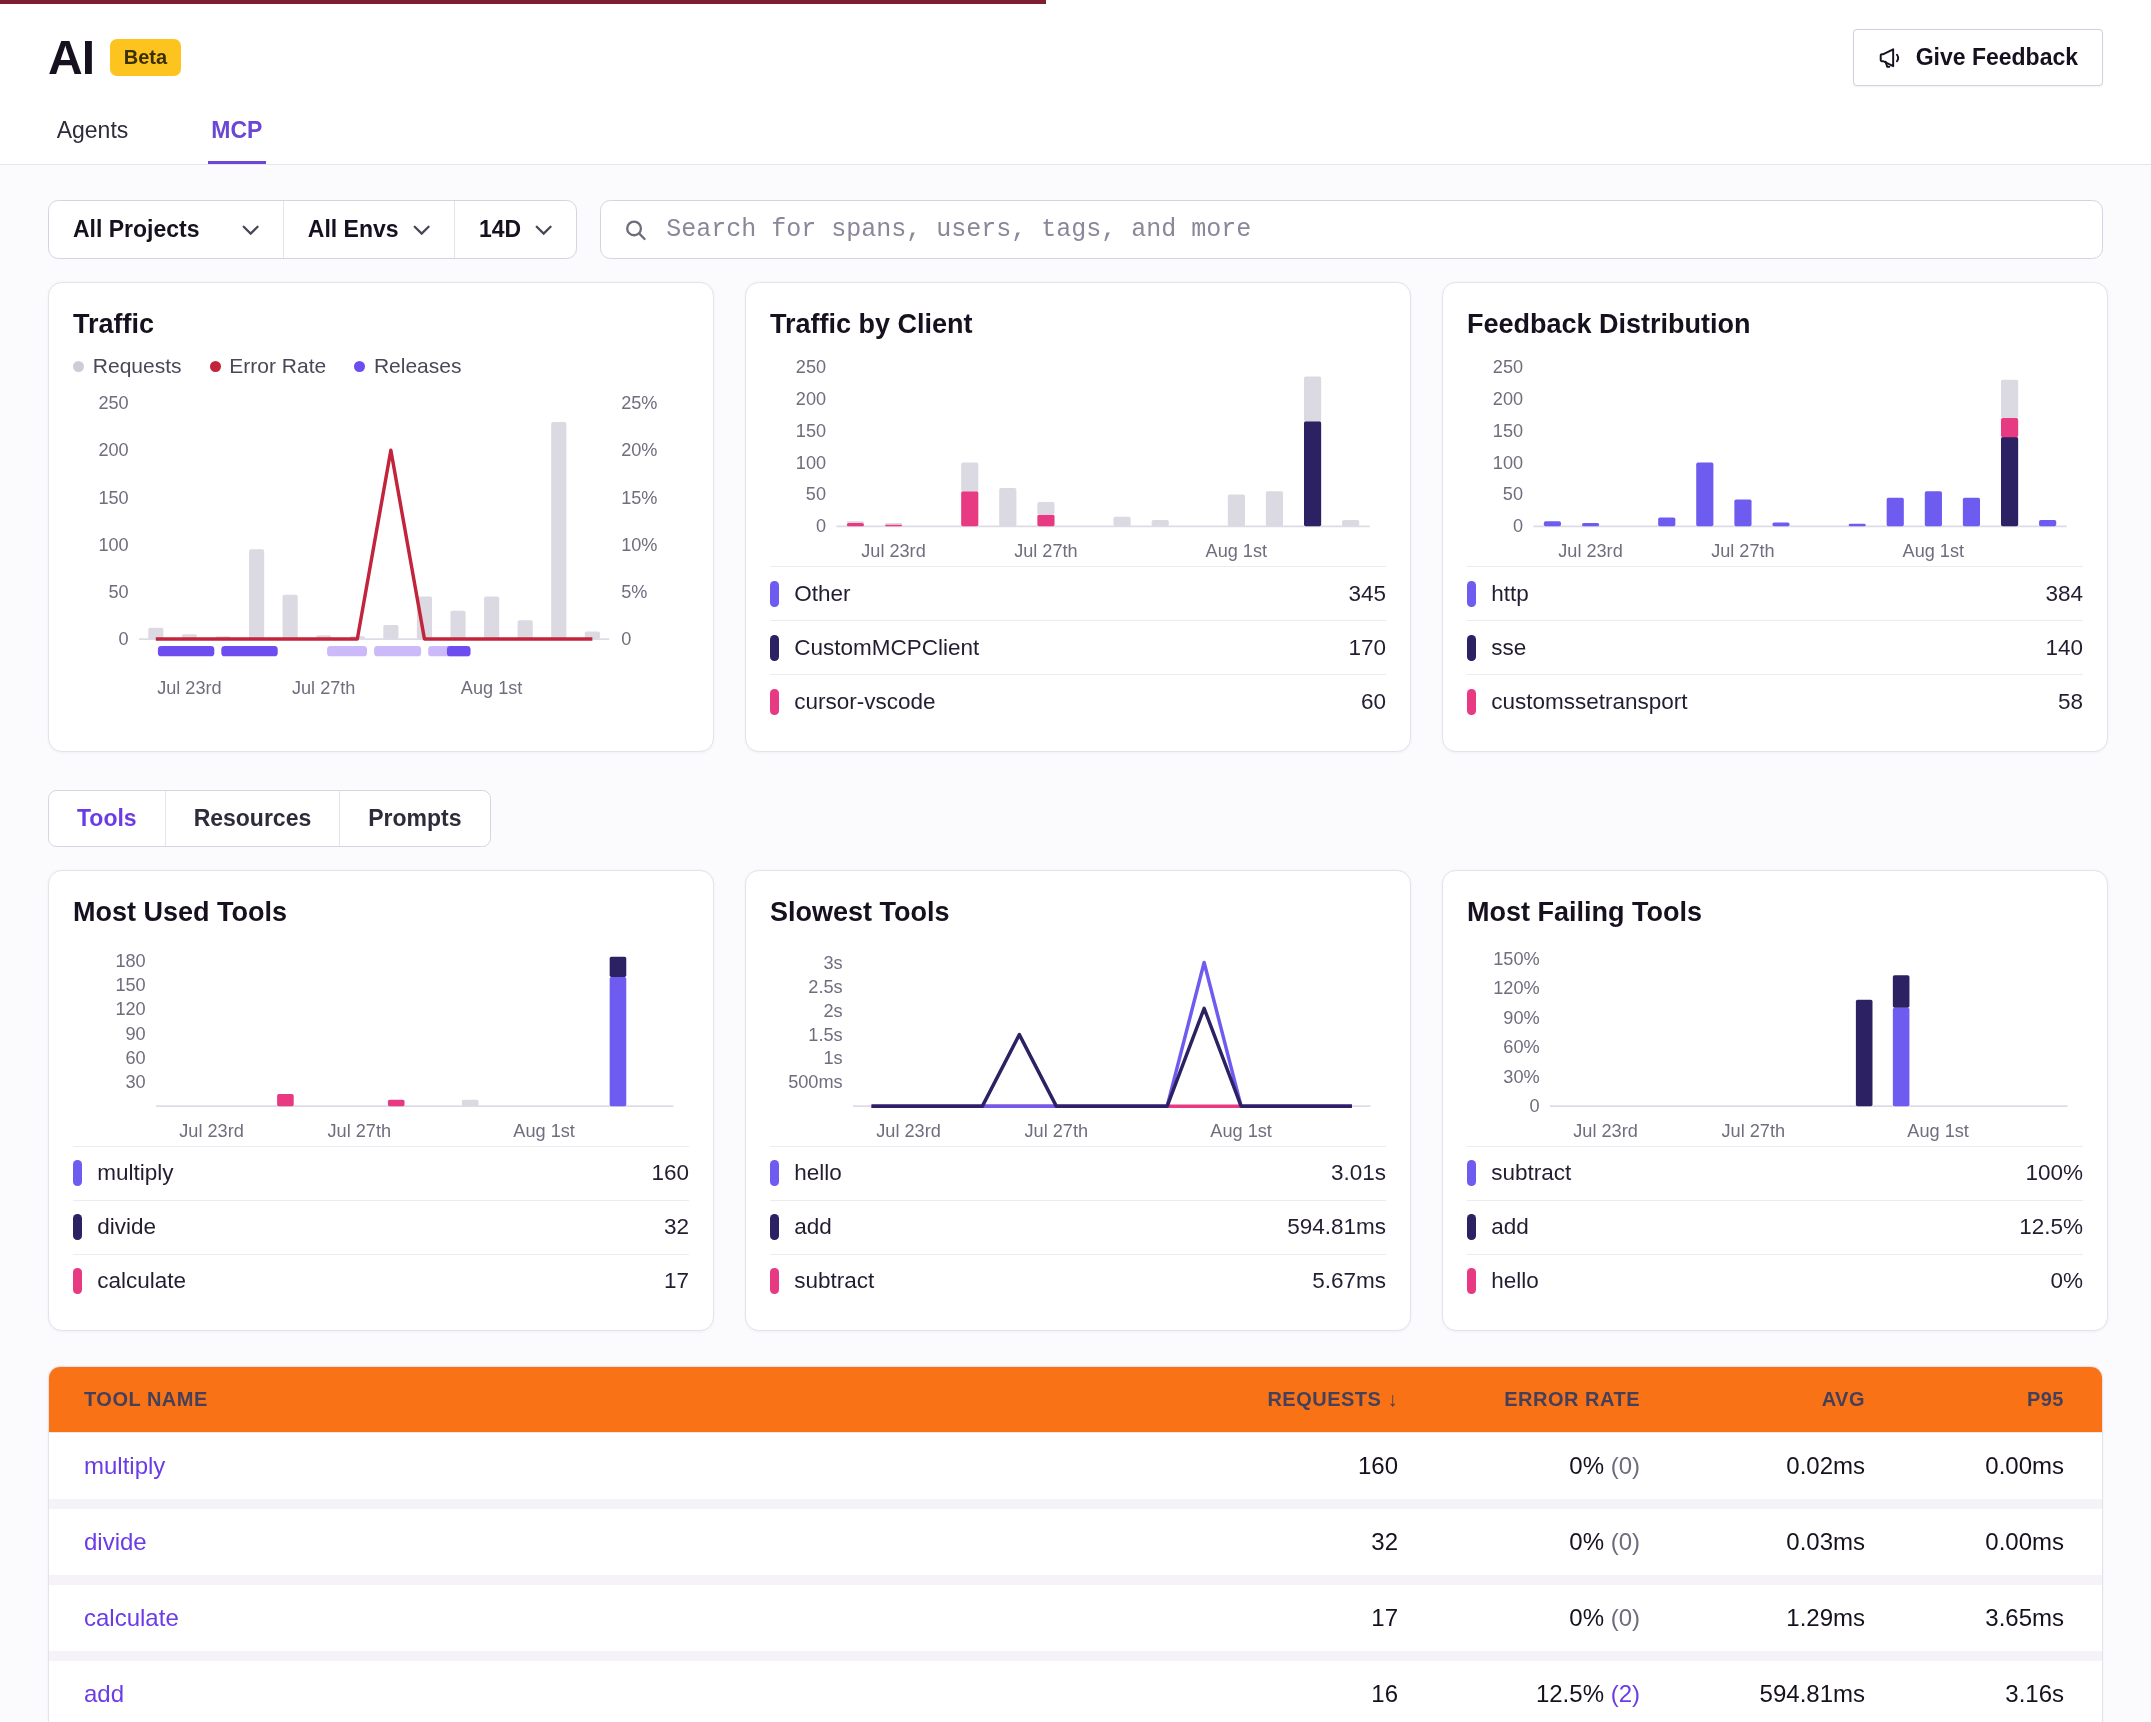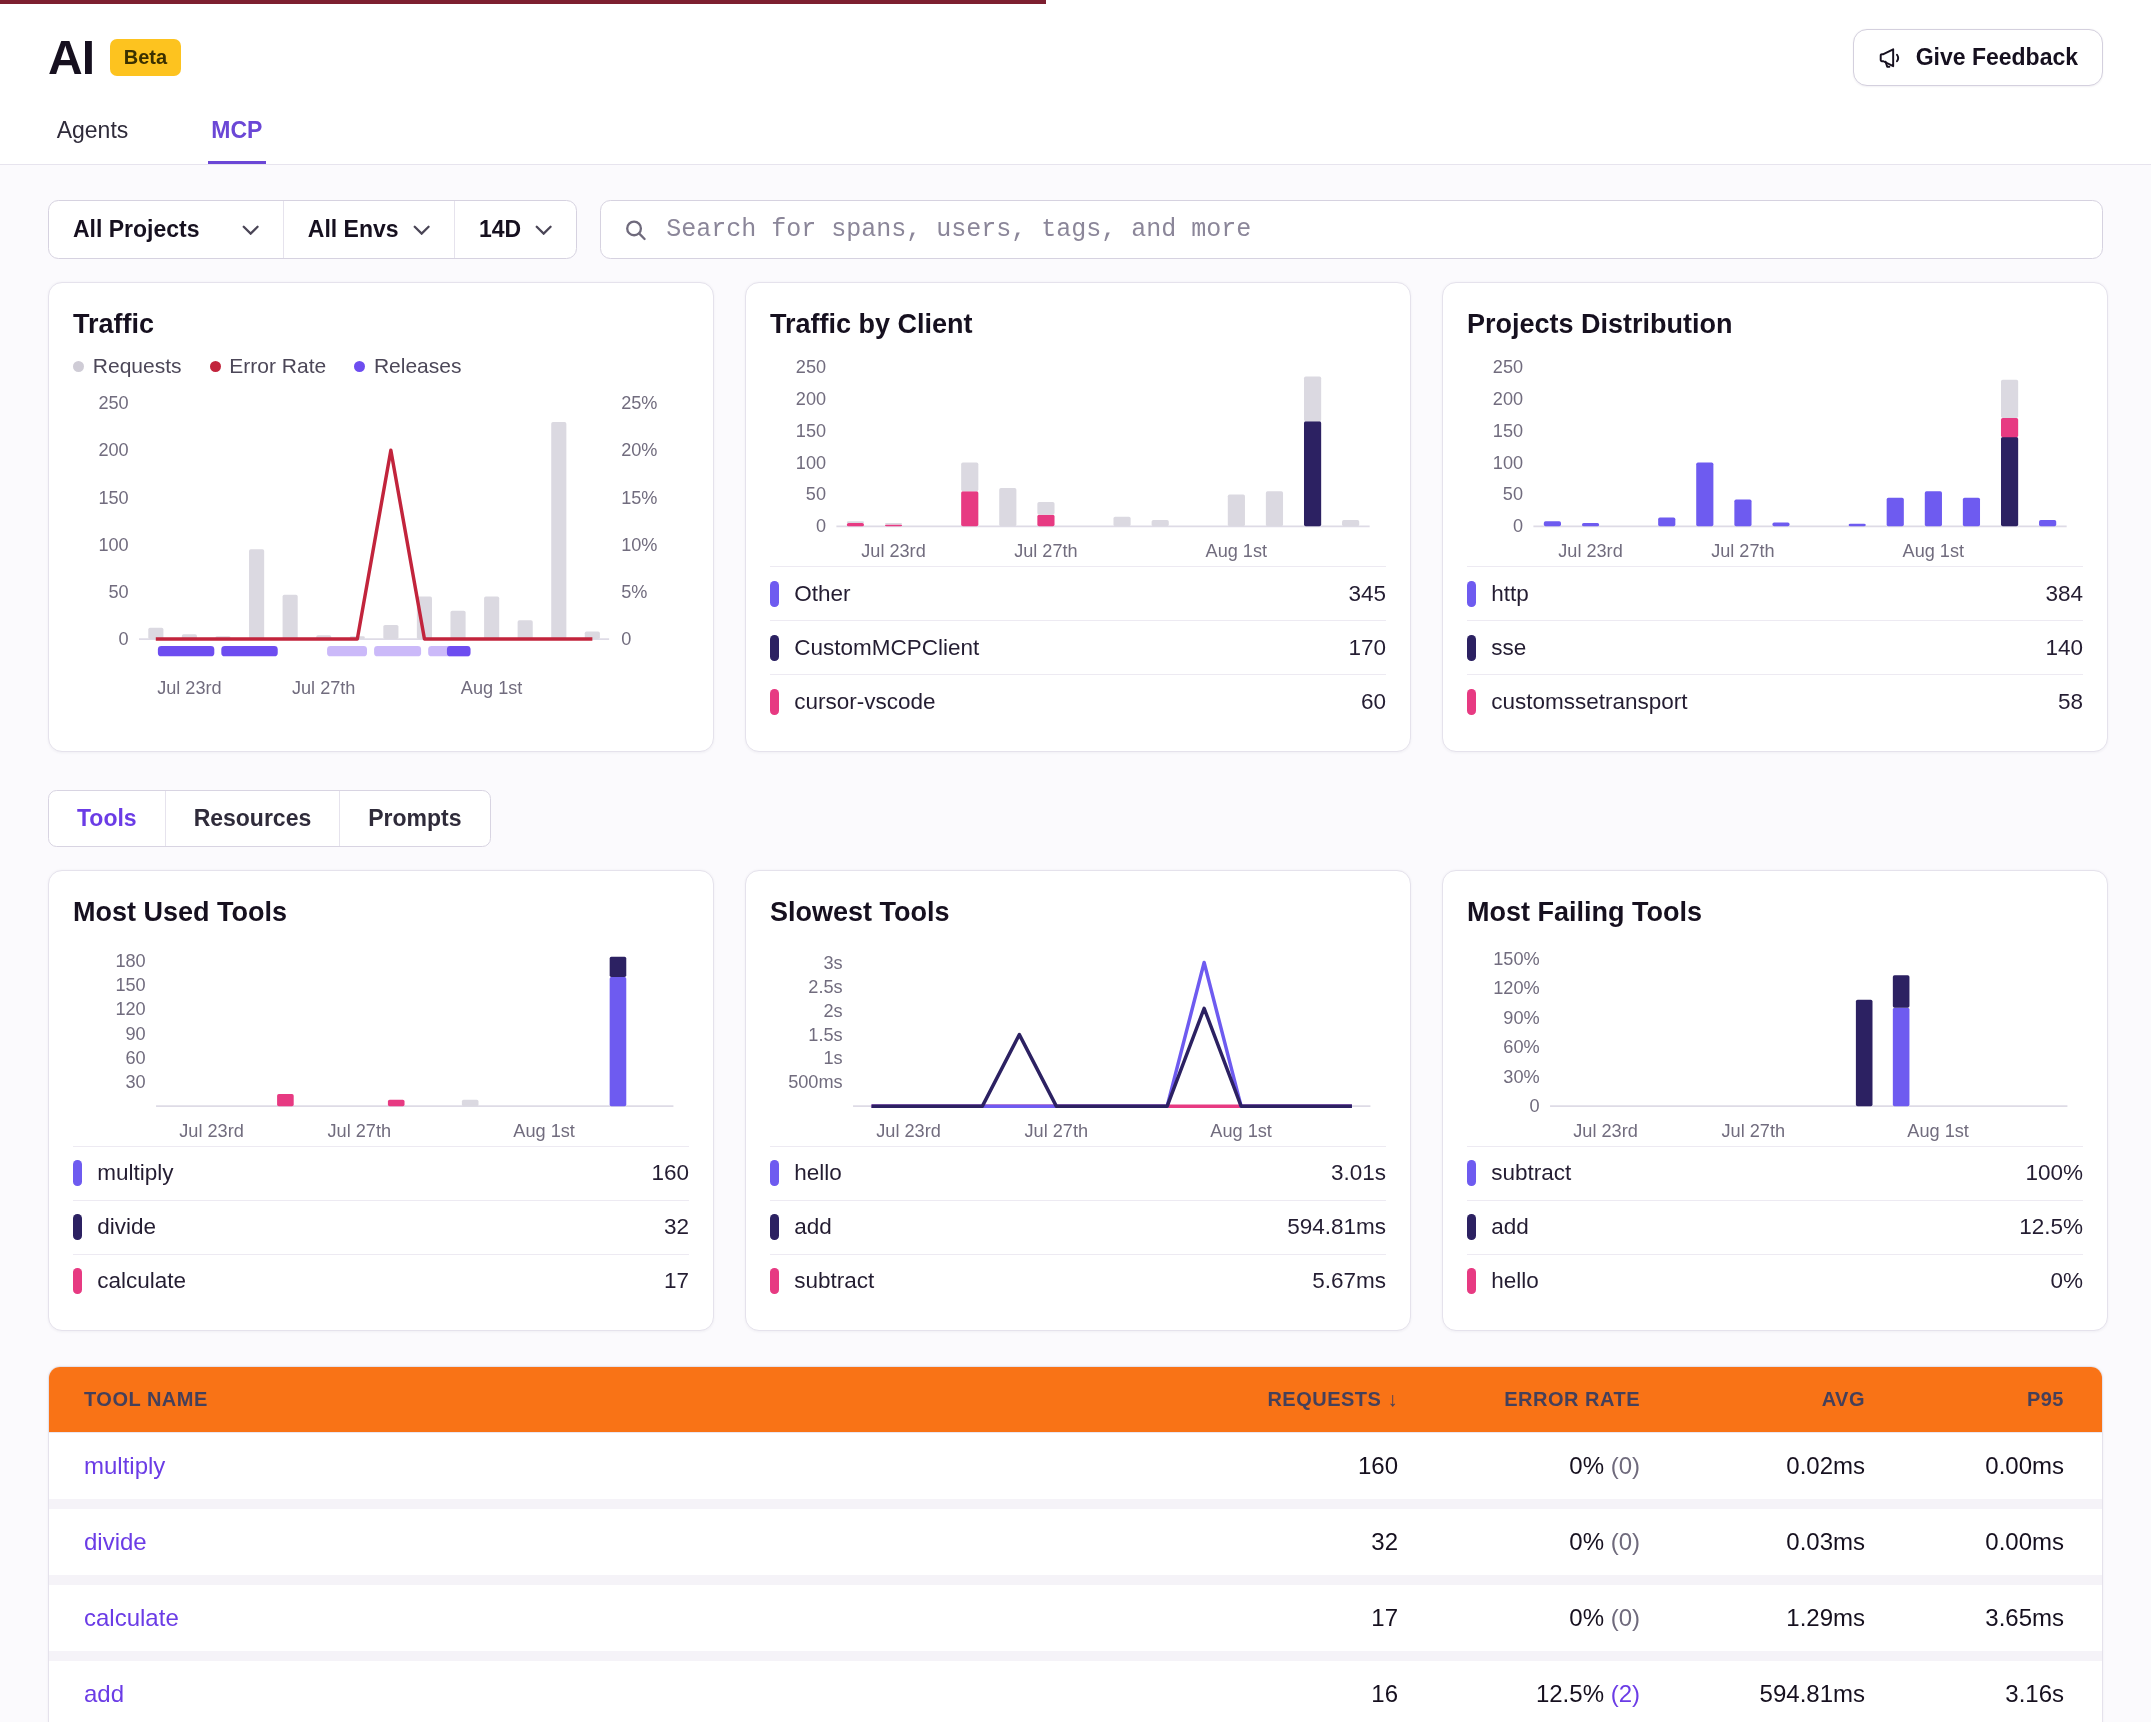--- a/index.html
+++ b/index.html
@@ -11,21 +11,21 @@
   }
   .top-accent { position:absolute; top:0; left:0; width:1046px; height:3.5px; background:#7d1f30; }
 
   
   .app-header { background:#fff; border-bottom:0.9px solid #e7e4ee; padding: 29px 48px 0; }
   .brand-row { display:flex; align-items:center; }
   .app-title { font-size:48px; font-weight:bold; letter-spacing:-0.9px; margin:0; }
   .beta-badge { background:#fdc31f; color:#3a3000; font-size:20px; font-weight:bold;
     border-radius:7px; padding:7px 14px; margin-left:15.6px; }
   .feedback-btn { margin-left:auto; display:flex; align-items:center; gap:12px;
-    background:#fff; border:0.9px solid #d4d0de; border-radius:14px; padding:14px 24px;
+    background:#fff; border:0.9px solid #d4d0de; border-radius:4px; padding:14px 24px;
     font-size:23px; font-weight:bold; color:#16101f; cursor:pointer;
     box-shadow:0 0.9px 1.7px rgba(30,20,60,.06); font-family:inherit; }
   .tab-row { display:flex; gap:76px; margin-top:26px; padding-left:5.2px; }
   .tab { font-size:23px; padding: 5.2px 3.5px 17.3px; color:#2f2b3a; cursor:pointer; border-bottom:3.5px solid transparent; }
   .tab.active { color:#6b47d6; font-weight:600; border-bottom-color:#6b47d6; }
 
   
   .content { padding: 0 48px; }
   .filter-row { display:flex; gap:22.5px; margin-top:35px; height:59px; }
   .dd-group { display:flex; align-items:stretch; background:#fff; border:0.9px solid #d6d2e0; border-radius:10.4px; overflow:hidden; }
@@ -231,21 +231,21 @@
           </div>
         <div class="lrow">
             <span class="swatch" style="background: rgb(231, 58, 130);"></span>
             <span>cursor-vscode</span>
             <span class="val">60</span>
           </div>
       </div>
     </section>
 
     <section class="card">
-      <h2>Projects Distribution</h2>
+      <h2>Feedback Distribution</h2>
       <svg width="616" height="214" viewBox="0 0 712 248">
           <text class="tick" x="64" y="209.0" text-anchor="end">0</text>
           <text class="tick" x="64" y="172.1" text-anchor="end">50</text>
           <text class="tick" x="64" y="135.2" text-anchor="end">100</text>
           <text class="tick" x="64" y="98.2" text-anchor="end">150</text>
           <text class="tick" x="64" y="61.3" text-anchor="end">200</text>
           <text class="tick" x="64" y="24.4" text-anchor="end">250</text>
           <line x1="76" y1="202" x2="694" y2="202" stroke="#dedbe6" stroke-width="2"></line>
           <rect x="88.1" y="196.1" width="19.9" height="5.9" fill="#6e5bf0" rx="2"></rect>
           <rect x="132.3" y="198.3" width="19.9" height="3.7" fill="#6e5bf0" rx="2"></rect>

